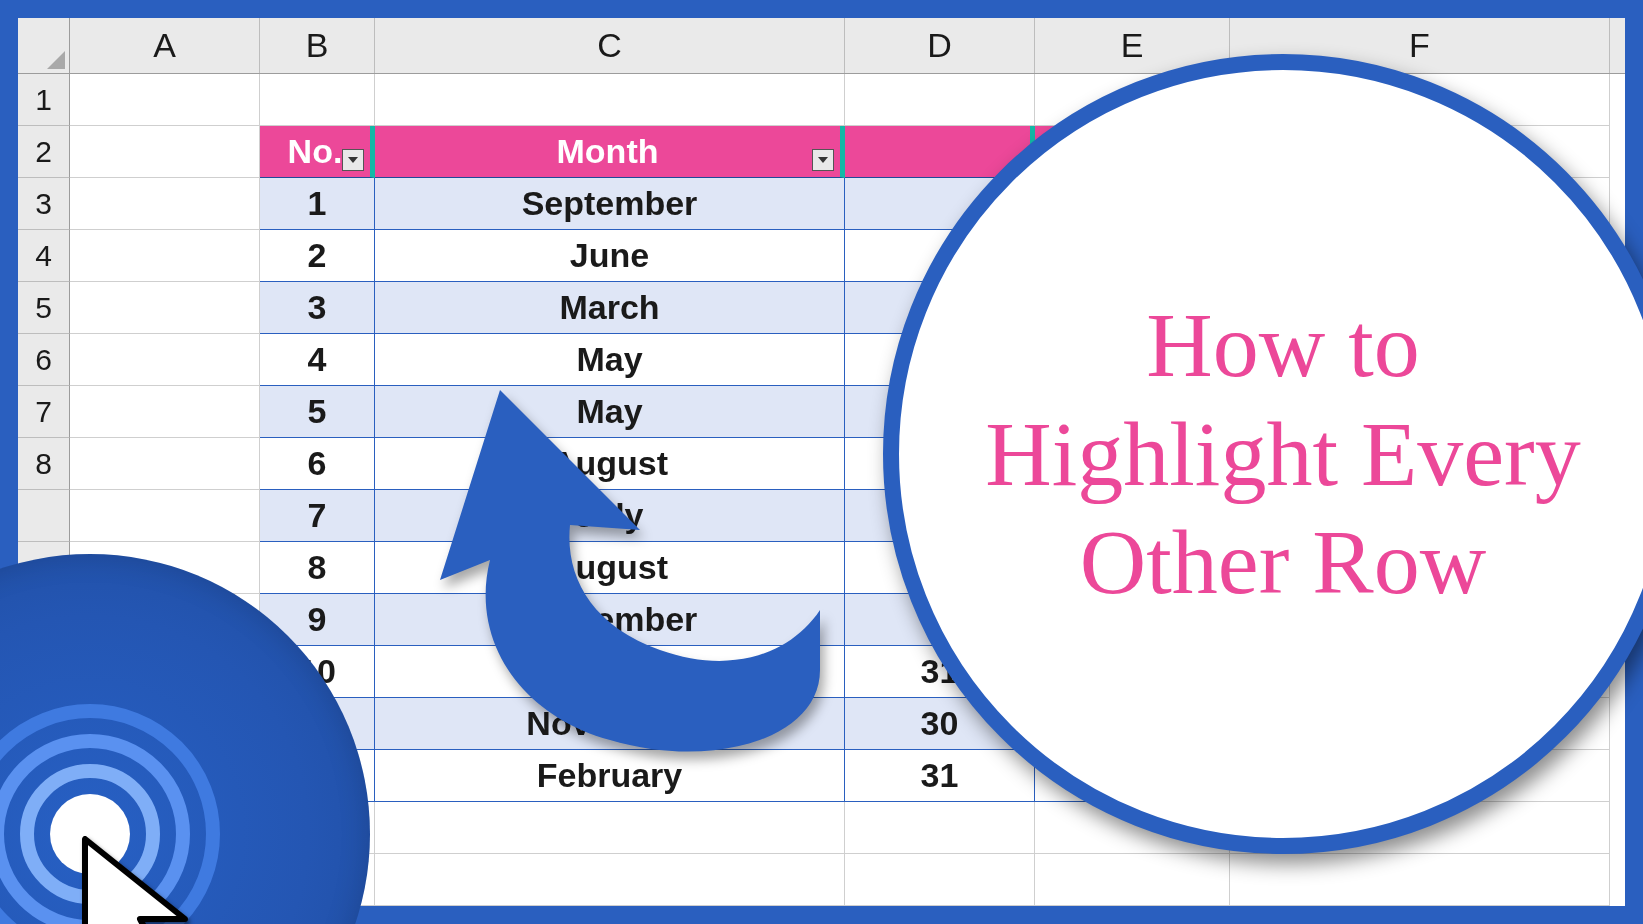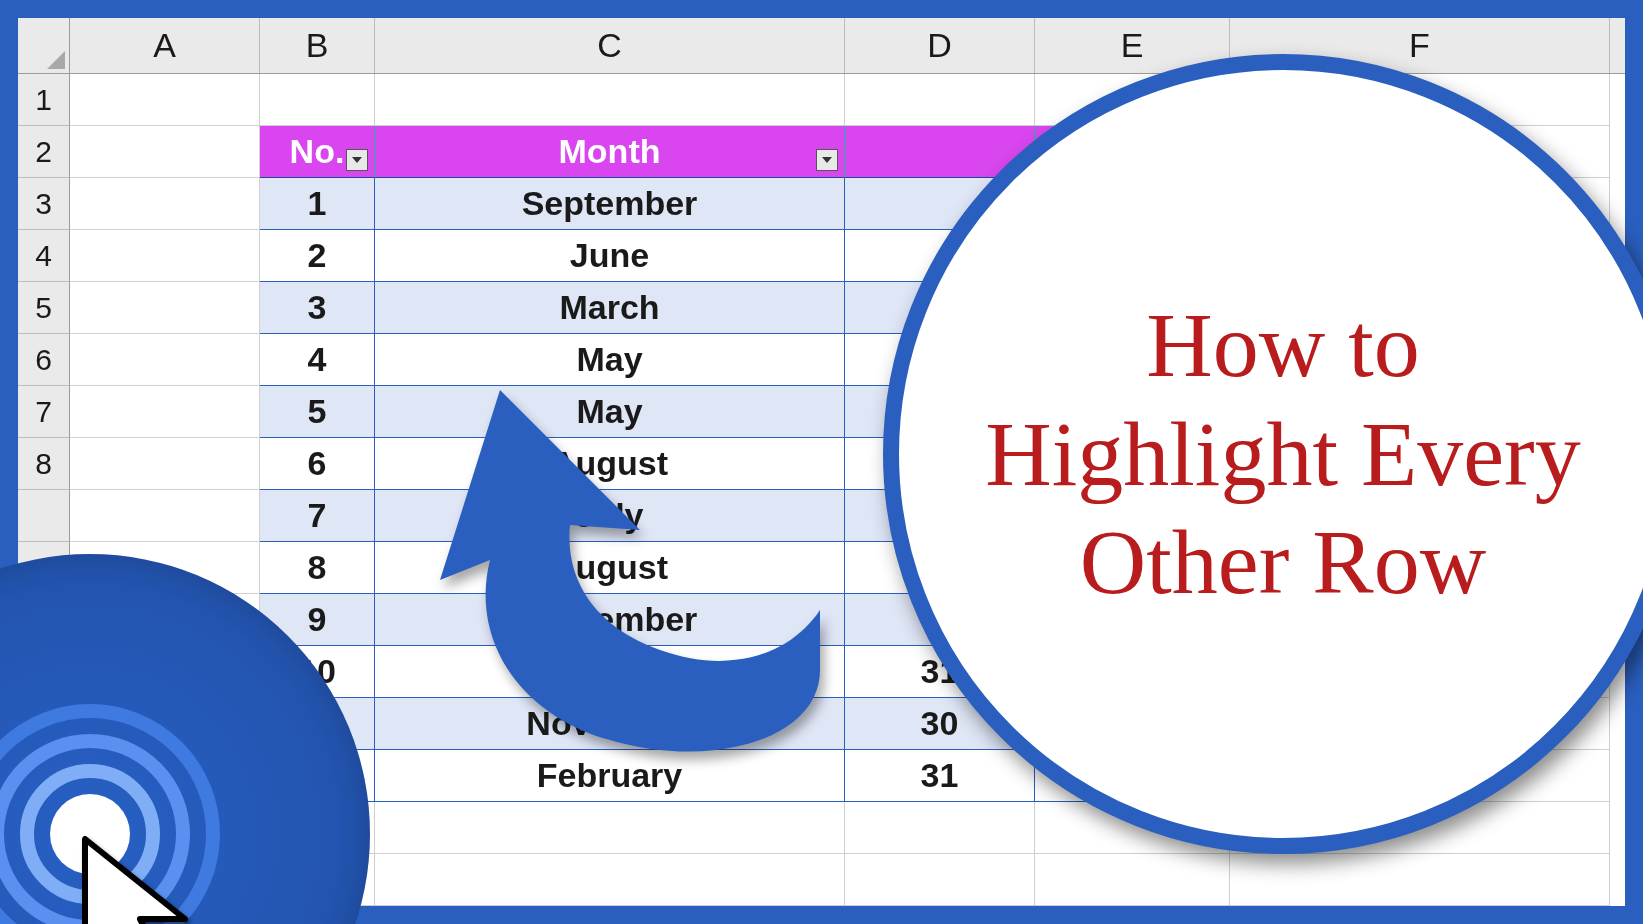--- a/index.html
+++ b/index.html
@@ -59,24 +59,24 @@
   }
   .cell {
     border-right:1px solid #cfcfcf;
     border-bottom:1px solid #cfcfcf;
     display:flex; align-items:center; justify-content:center;
     font-size:34px; color:#1a1a1a;
     font-family:"Segoe UI", Arial, sans-serif;
   }
   
   .thead .cell.tbl {
-    background:#d946ef;
+    background:#ec4899;
     color:#fff;
     font-weight:700;
-    border-right:1px solid #14b8a6;
+    border-right:5px solid #14b8a6;
     border-bottom:1px solid #1f4a99;
     position:relative;
   }
   .alt .cell.tbl { background:#dfe6f6; }
   .cell.tbl {
     border-right:1px solid #2a5fbf;
     border-bottom:1px solid #2a5fbf;
     font-weight:600;
   }
   .filter-icn {
@@ -107,21 +107,21 @@
     border-radius:50%;
     box-shadow:6px 10px 20px rgba(0,0,0,0.45);
     display:flex; align-items:center; justify-content:center;
     text-align:center;
     padding:60px;
   }
   .title-circle .txt {
     font-family:Georgia, "Times New Roman", serif;
     font-size:92px;
     line-height:1.18;
-    color:#b91c1c;
+    color:#ec4899;
     font-weight:500;
   }
   
   .badge-circle {
     position:absolute;
     left:-190px; bottom:-190px;
     width:560px; height:560px;
     border-radius:50%;
     background:radial-gradient(circle at center, #2760c4 0%, #2456b3 55%, #1e4a9b 100%);
     box-shadow:0 0 30px rgba(0,0,0,0.15) inset;

